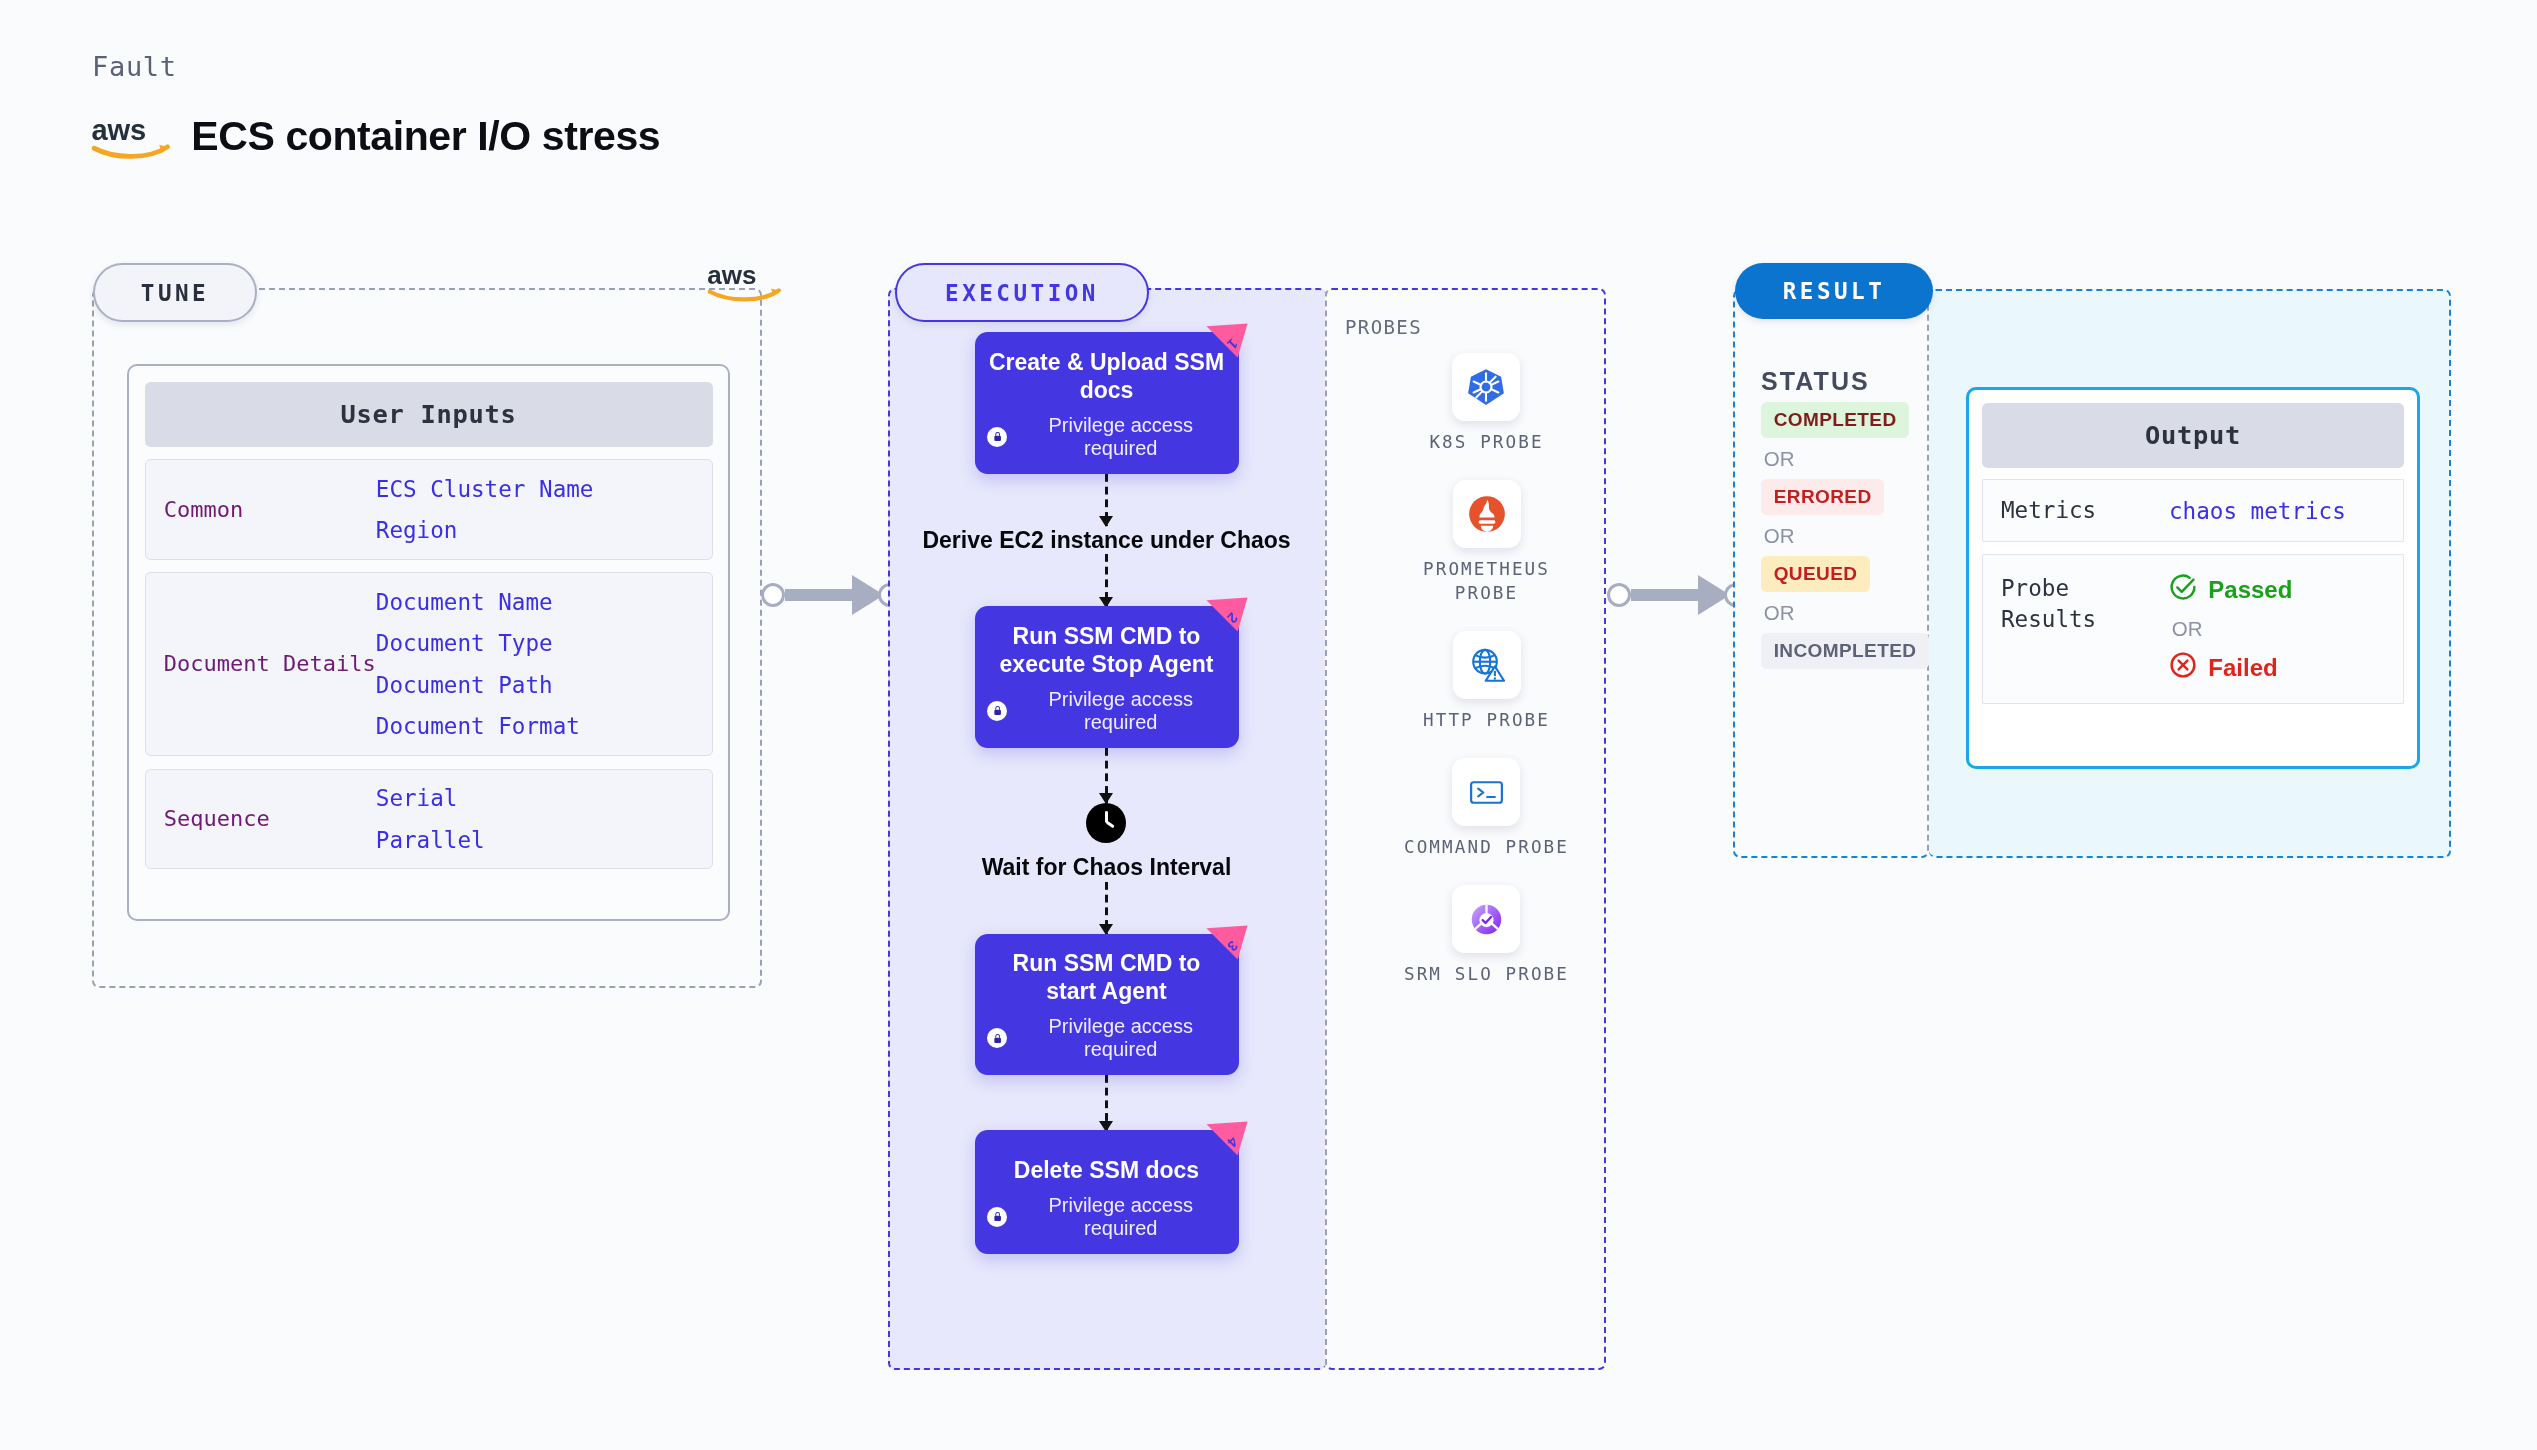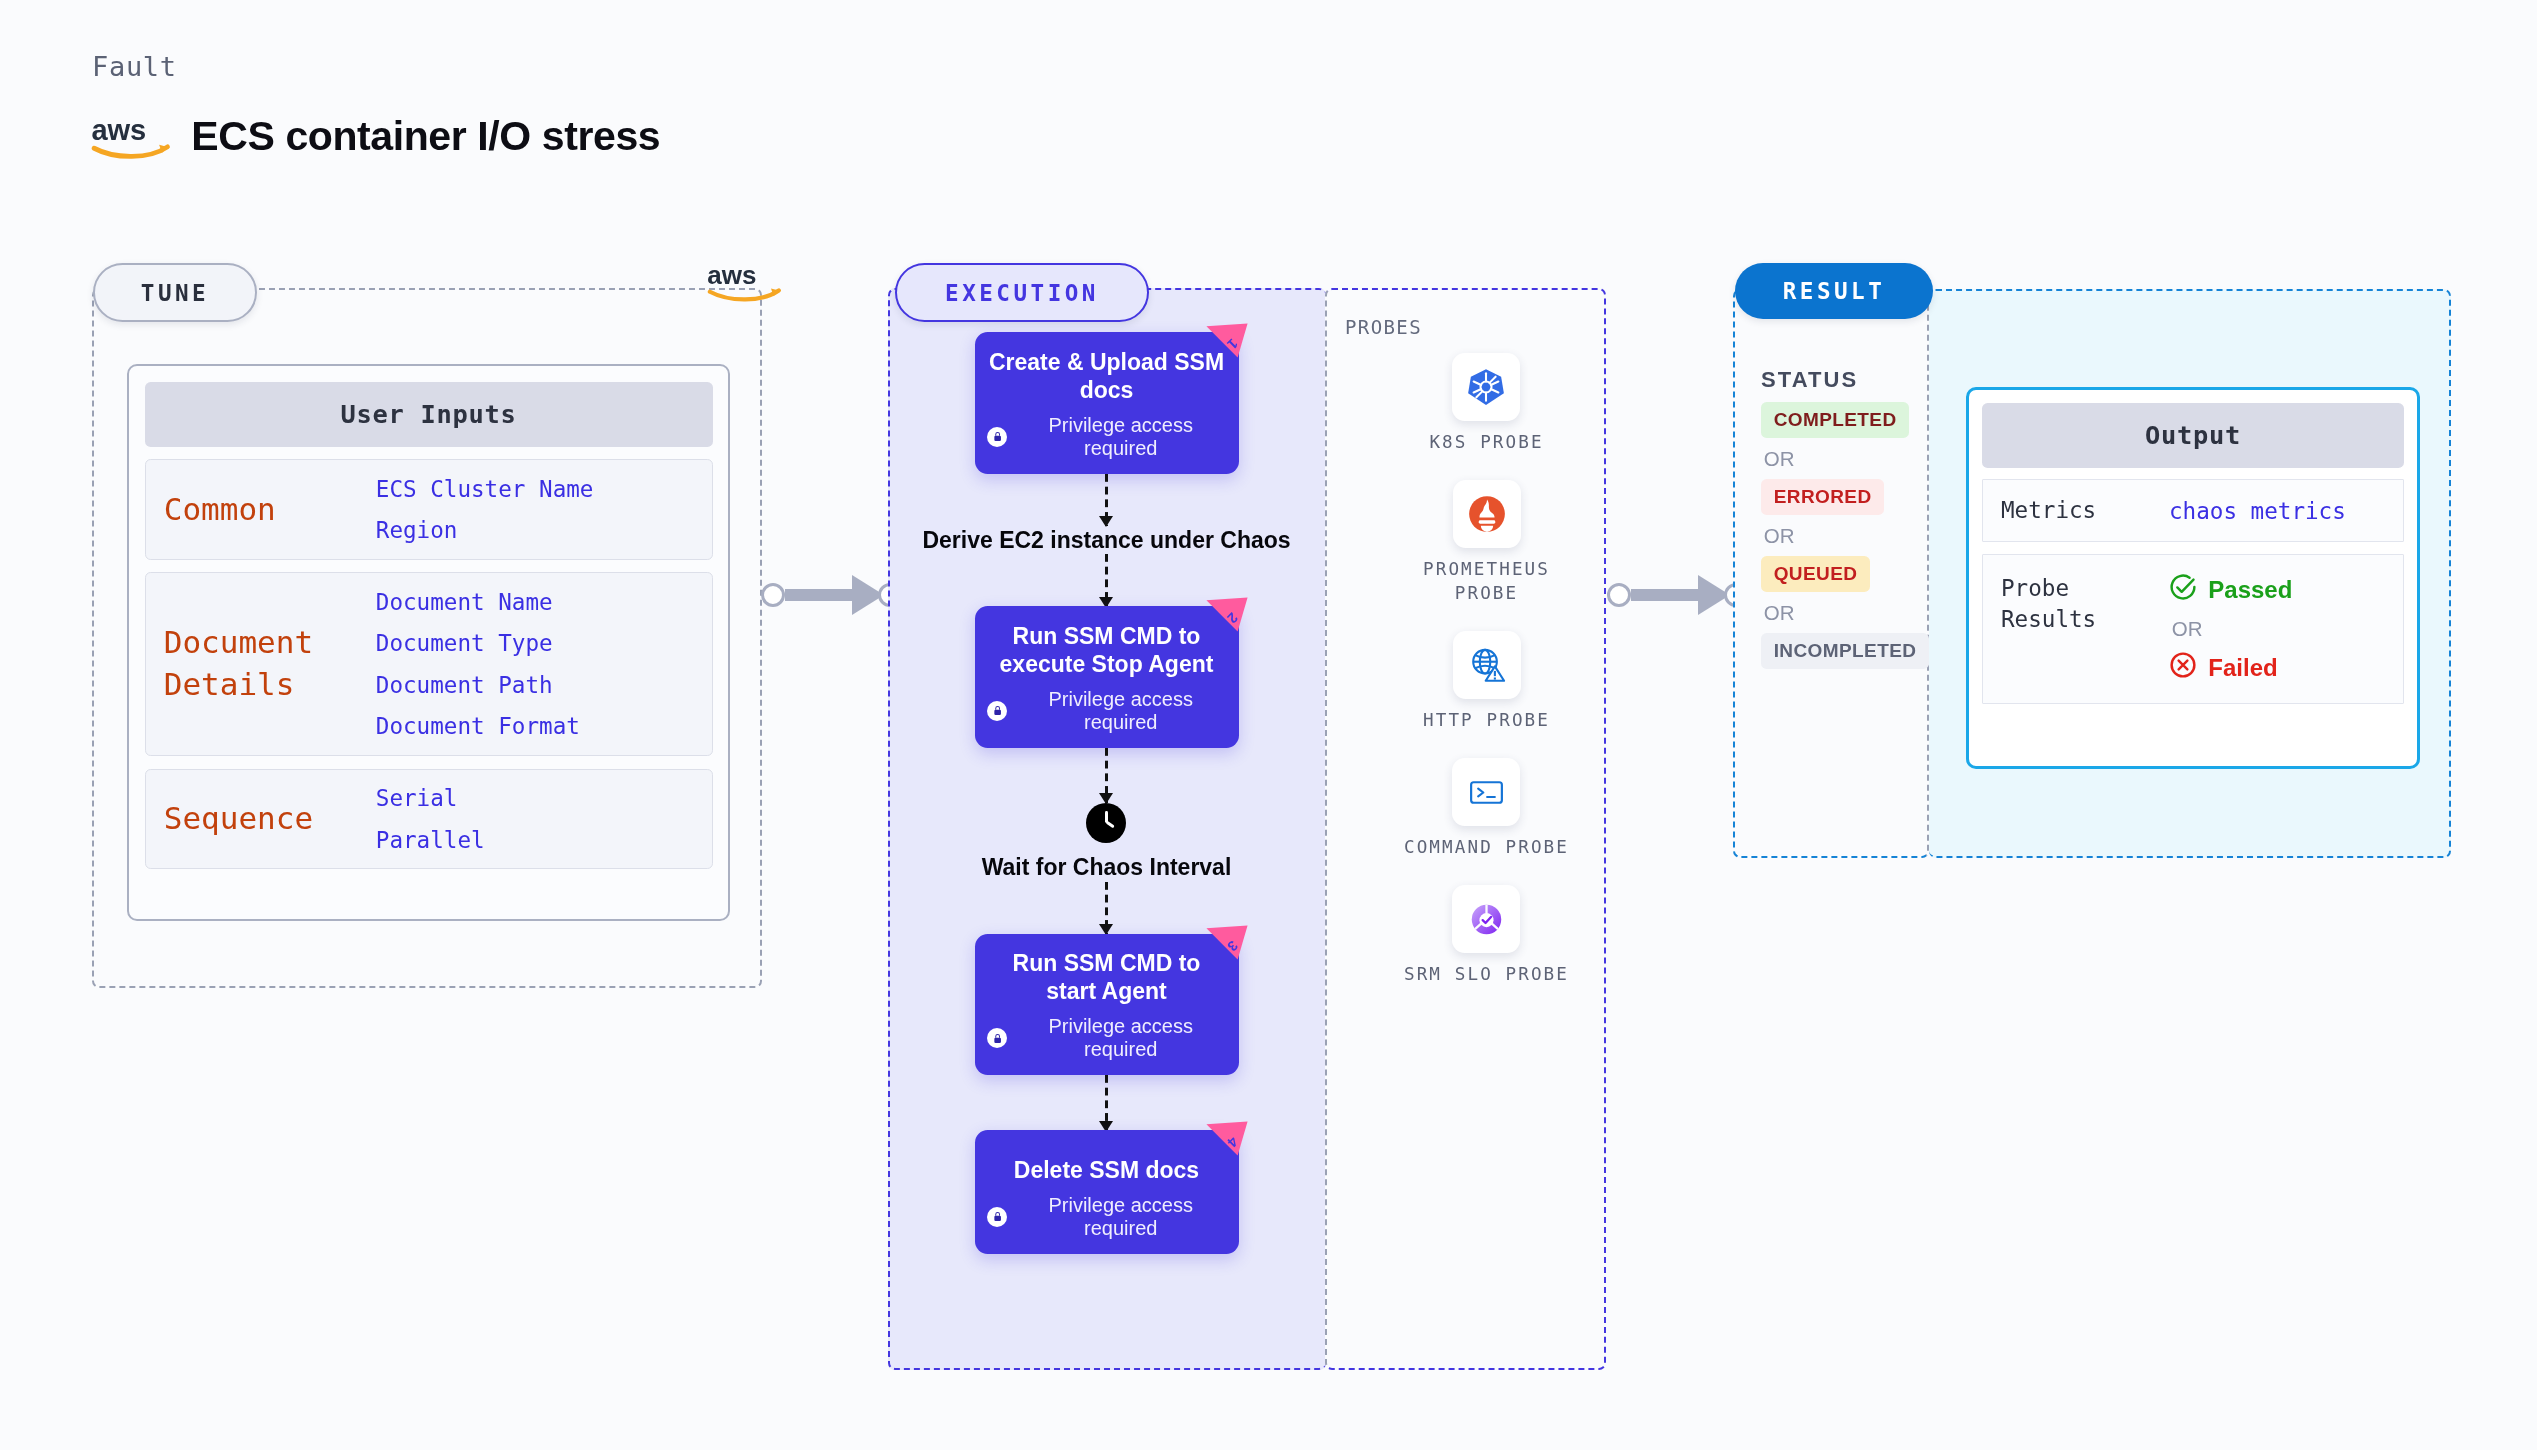--- a/index.html
+++ b/index.html
@@ -62,21 +62,21 @@
     display: flex; align-items: center; justify-content: center;
     font-family: "DejaVu Sans Mono", monospace; font-size: 25.4px; font-weight: bold;
     color: #2d3240; letter-spacing: 0.7px;
   }
   .ui-grp {
     margin-top: 12.7px; background: #f3f5fa; border: 1.4px solid #dcdfe9; border-radius: 5.6px;
     display: flex; align-items: center; padding: 15.5px 18.3px;
   }
   .ui-grp-label {
     width: 212px; flex: none; font-family: "DejaVu Sans Mono", monospace;
-    font-size: 31px; color: #c2410c; line-height: 1.35;
+    font-size: 22px; color: #701a75; line-height: 1.35;
   }
   .ui-grp-vals { display: flex; flex-direction: column; gap: 15.5px; }
   .ui-val { font-family: "DejaVu Sans Mono", monospace; font-size: 22.6px; color: #3a2fe3; }
 
   
   .flow { position: absolute; left: 895px; top: 332px; width: 423px;
           display: flex; flex-direction: column; align-items: center; }
   .step {
     position: relative; width: 264px; background: #4436e0; border-radius: 12.7px;
     padding: 15.5px 12.7px 14px; text-align: center; color: #fff;
@@ -108,21 +108,21 @@
   .probe-list { position: absolute; left: 1325px; top: 353px; width: 281px;
                 display: flex; flex-direction: column; align-items: center; gap: 25.4px; margin-left: 21px; }
   .probe { display: flex; flex-direction: column; align-items: center; gap: 10px; }
   .probe-ico { width: 68px; height: 68px; border-radius: 12.7px; background: #fff;
                box-shadow: 0 3.5px 10px rgba(40,50,90,.12); display: flex; align-items: center; justify-content: center; }
   .probe-lbl { font-family: "DejaVu Sans Mono", monospace; font-size: 17.6px; color: #5d6376;
                letter-spacing: 2.1px; text-align: center; line-height: 1.35; max-width: 169px; }
 
   
   .status-lbl { position: absolute; left: 1761px; top: 367px;
-                font-family: "Liberation Sans", sans-serif; font-weight: bold; font-size: 22px;
+                font-family: "Liberation Sans", sans-serif; font-weight: bold; font-size: 25px;
                 color: #444b5e; letter-spacing: 2.1px; }
   .status-list { position: absolute; left: 1761px; top: 402px; width: 169px;
                  display: flex; flex-direction: column; align-items: flex-start; gap: 8.5px; }
   .badge { border-radius: 5.6px; padding: 7px 12.7px; font-size: 19px; font-weight: bold; letter-spacing: 0.4px; }
   .or { font-size: 20.5px; color: #8d93a6; padding-left: 2.8px; }
 
   
   .out-card { position: absolute; left: 1966px; top: 387px; width: 454px; height: 382px;
               background: #fff; border: 3.5px solid #1aa7e8; border-radius: 10px; padding: 12.7px; }
   .out-grp { margin-top: 11.3px; background: #fbfcfe; border: 1.4px solid #e2e5ee; border-radius: 1px;

